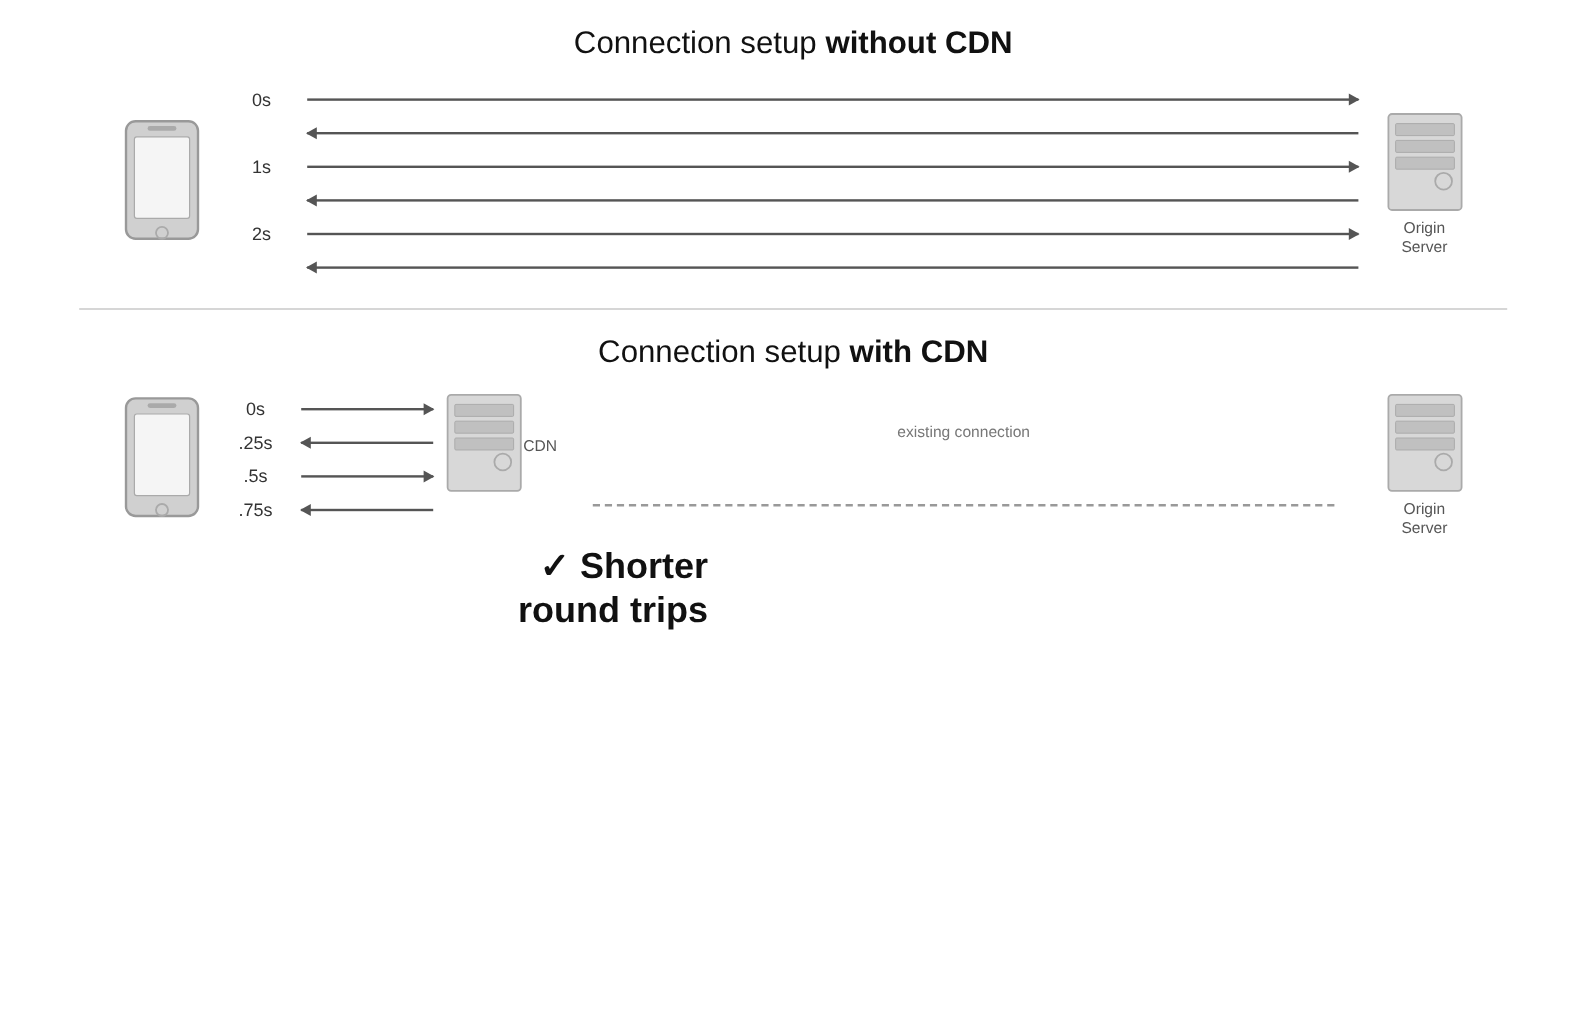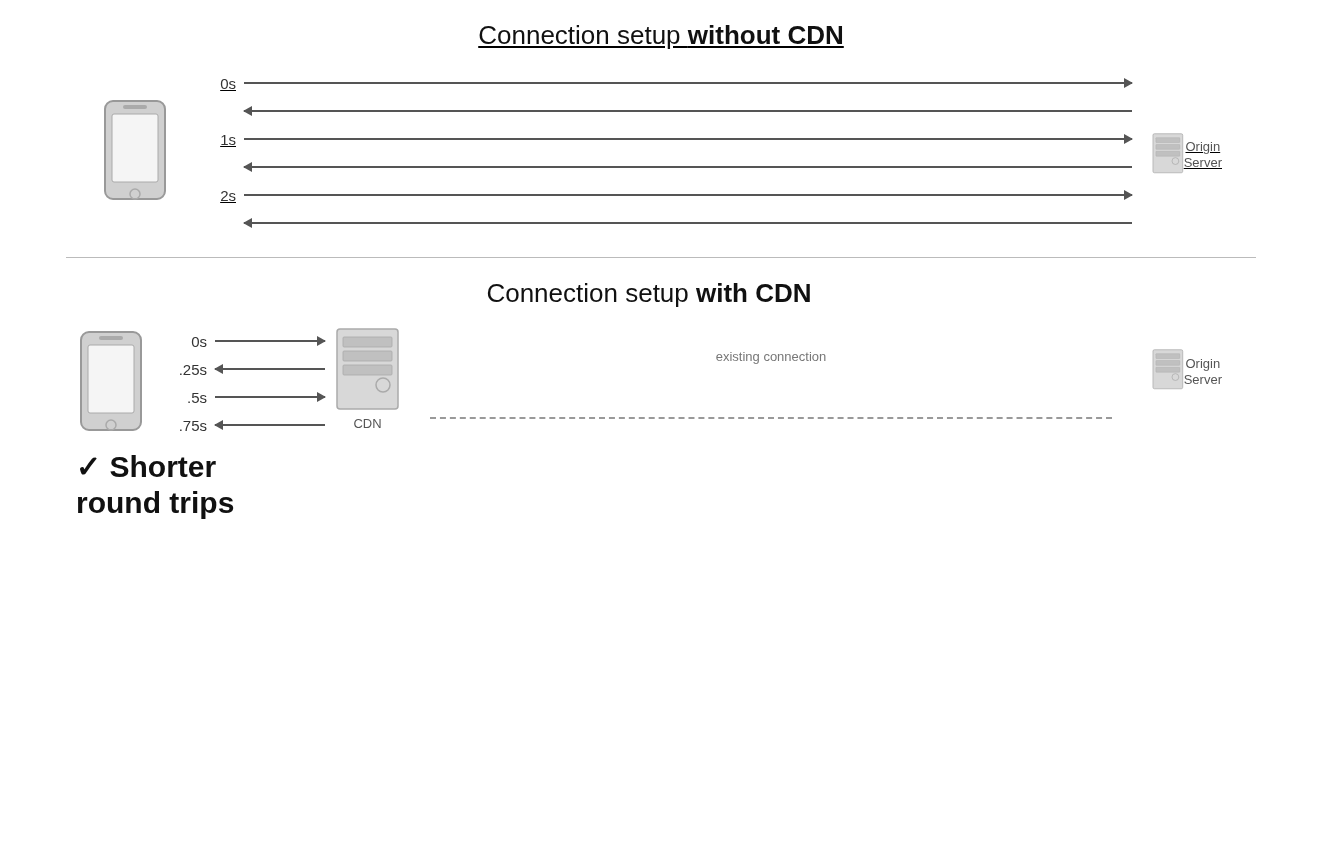--- a/index.html
+++ b/index.html
@@ -13,21 +13,20 @@
       flex-direction: column;
       align-items: center;
     }
 
     .section {
       width: 100%;
       display: flex;
       flex-direction: column;
       align-items: center;
       padding: 20px 40px 10px 40px;
-      text-decoration: underline;
     }
 
     .section-title {
       font-size: 26px;
       font-weight: normal;
       margin-bottom: 18px;
       color: #111;
     }
     .section-title strong {
       font-weight: 800;
@@ -55,20 +54,21 @@
       flex-shrink: 0;
       margin-right: 20px;
     }
 
     
     .server-icon {
       width: 70px;
       flex-shrink: 0;
       margin-left: 10px;
       display: flex;
+      flex-direction: column;
       align-items: center;
     }
     .server-icon span {
       font-size: 13px;
       color: #555;
       margin-top: 5px;
       text-align: center;
       line-height: 1.2;
     }
 
@@ -87,22 +87,22 @@
       align-items: center;
       margin: 3px 0;
       position: relative;
       height: 22px;
     }
 
     .time-label {
       font-size: 15px;
       color: #333;
       width: 36px;
-      text-align: right;
-      margin-right: 8px;
+      text-align: center;
+      margin-right: 20px;
       flex-shrink: 0;
     }
 
     .arrow-line {
       flex: 1;
       height: 2px;
       background: #555;
       position: relative;
       display: flex;
       align-items: center;
@@ -135,21 +135,21 @@
       width: 0;
       height: 0;
     }
 
     
     .bottom-section {
       width: 100%;
       display: flex;
       flex-direction: column;
       align-items: center;
-      padding: 10px 40px 0 16px;
+      padding: 10px 40px 0 40px;
     }
 
     
     .cdn-diagram {
       display: flex;
       align-items: flex-start;
       width: 100%;
       padding: 0 60px;
     }
 
@@ -183,29 +183,30 @@
 
     .benefit-label {
       font-size: 30px;
       font-weight: 900;
       color: #111;
       line-height: 1.2;
     }
 
     .benefit-left {
       flex: 0 0 490px;
+      text-align: right;
     }
     .benefit-right {
       flex: 1;
     }
 
     
     .cdn-server-box {
       display: flex;
-      flex-direction: column;
+      flex-direction: row;
       align-items: center;
       justify-content: flex-end;
     }
     .cdn-server-box span {
       font-size: 13px;
       color: #555;
       margin-top: 4px;
     }
 
     

